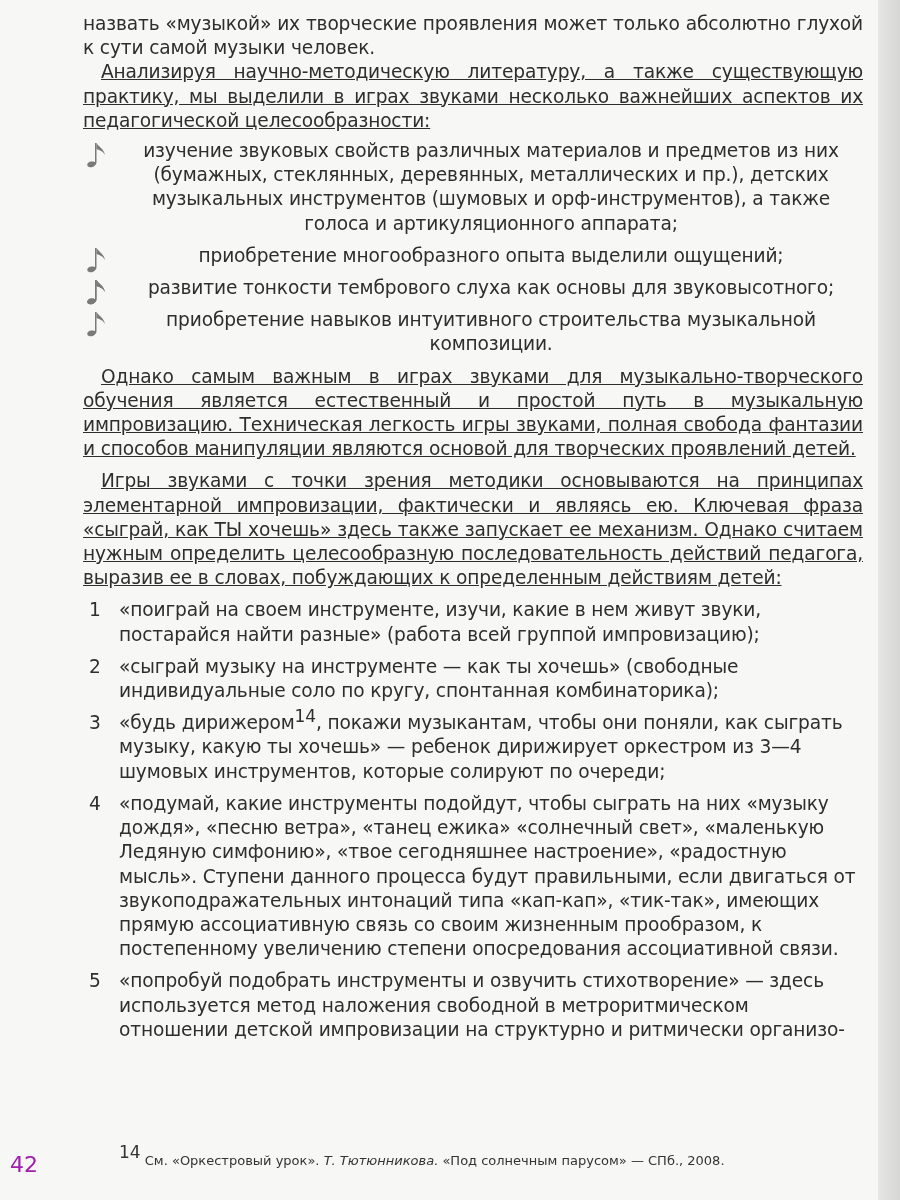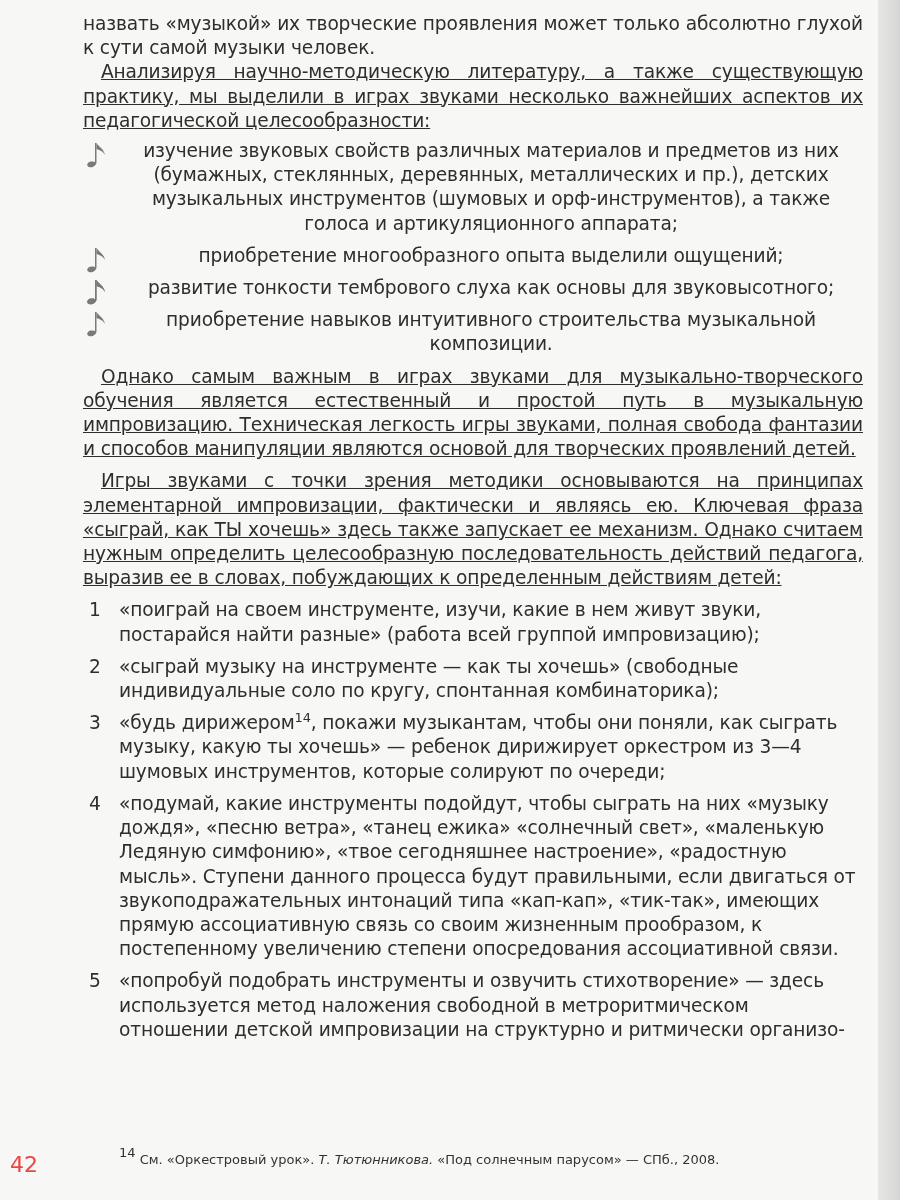--- a/index.html
+++ b/index.html
@@ -30,29 +30,29 @@
       position: absolute; left: 0; top: 2px; width: 28px; height: 30px;
     }
     .para-gap { margin-top: 8px; }
     .steps { margin: 8px 0 0 0; padding: 0; list-style: none; }
     .steps li {
       position: relative; padding-left: 36px; margin-bottom: 8px; text-align: left;
     }
     .num {
       position: absolute; left: 6px; top: 0;
     }
-    sup { font-size: 13px; line-height: 0; vertical-align: 7px; }
+    sup { font-size: 17px; line-height: 0; vertical-align: 7px; }
     .footnote {
       position: absolute; left: 75px; top: 1152px;
       font-size: 13px; color: #333; margin-left: 44px;
     }
     .footnote i { font-style: italic; }
     .pagenum {
       position: absolute; left: 10px; top: 1152px;
-      font-size: 22px; color: #ef4444;
+      font-size: 22px; color: #a21caf;
     }
   </style>
 </head>
 <body>
 
 <div class="gutter"></div>
 
 <div class="page">
   <p>назвать «музыкой» их творческие проявления может только абсолютно глухой к сути самой музыки человек.</p>
   <p class="indent">Анализируя научно-методическую литературу, а также существующую практику, мы выделили в играх звуками несколько важнейших аспектов их педагогической целесообразности:</p>

